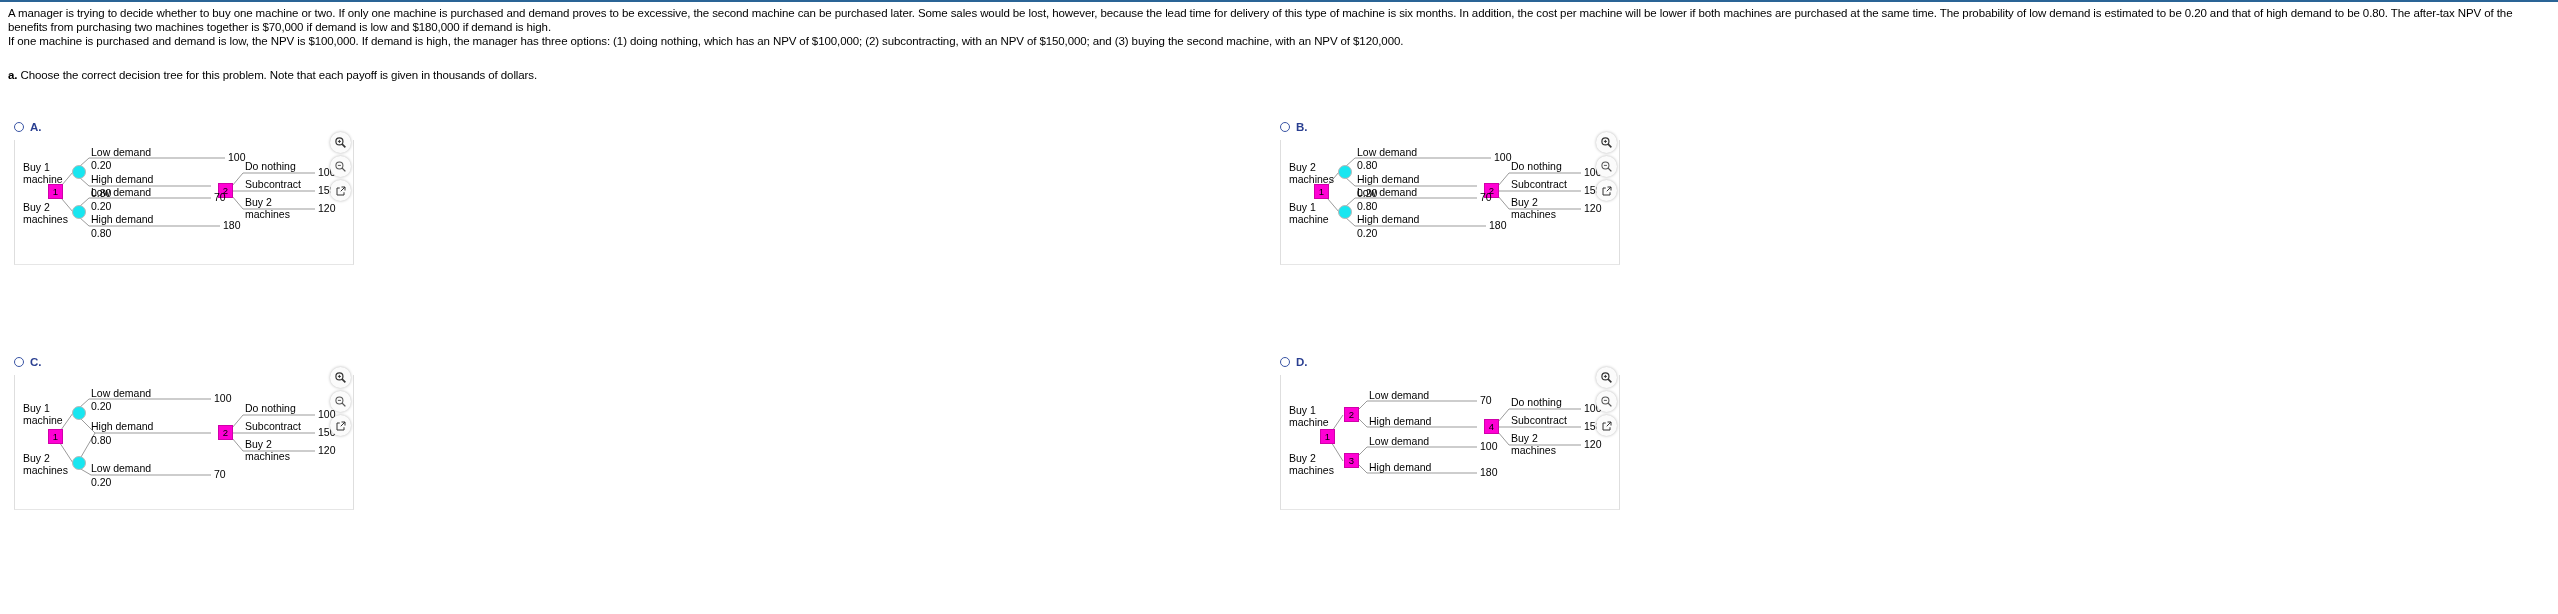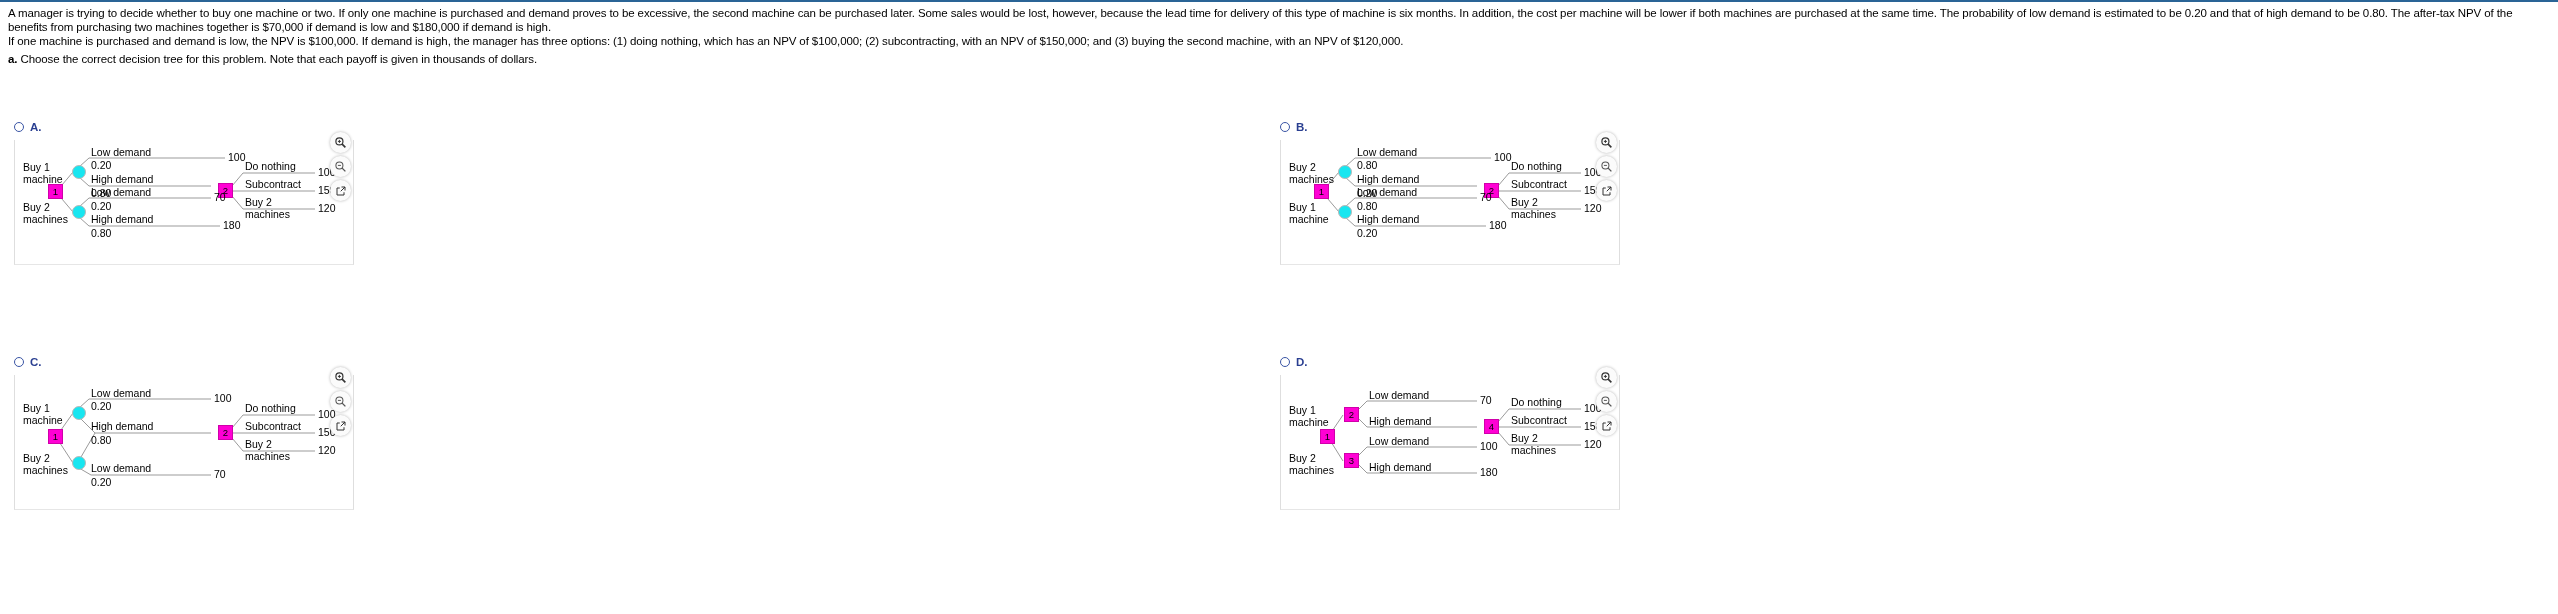--- a/index.html
+++ b/index.html
@@ -20,21 +20,21 @@
   .prose {
     position: absolute;
     left: 8px;
     font-size: 11.5px;
     line-height: 14px;
     color: #000;
     letter-spacing: -0.1px;
   }
   #para1 { top: 6px;  width: 2545px; }
   #para2 { top: 34px; width: 2545px; }
-  #prompt { top: 52px; width: 1200px; font-weight: bold; }
+  #prompt { top: 68px; width: 1200px; font-weight: bold; }
   #prompt .reg { font-weight: normal; }
 
   
   .choice {
     position: absolute;
   }
   .choice-head {
     display: flex; align-items: center; gap: 6px;
     height: 14px;
   }

